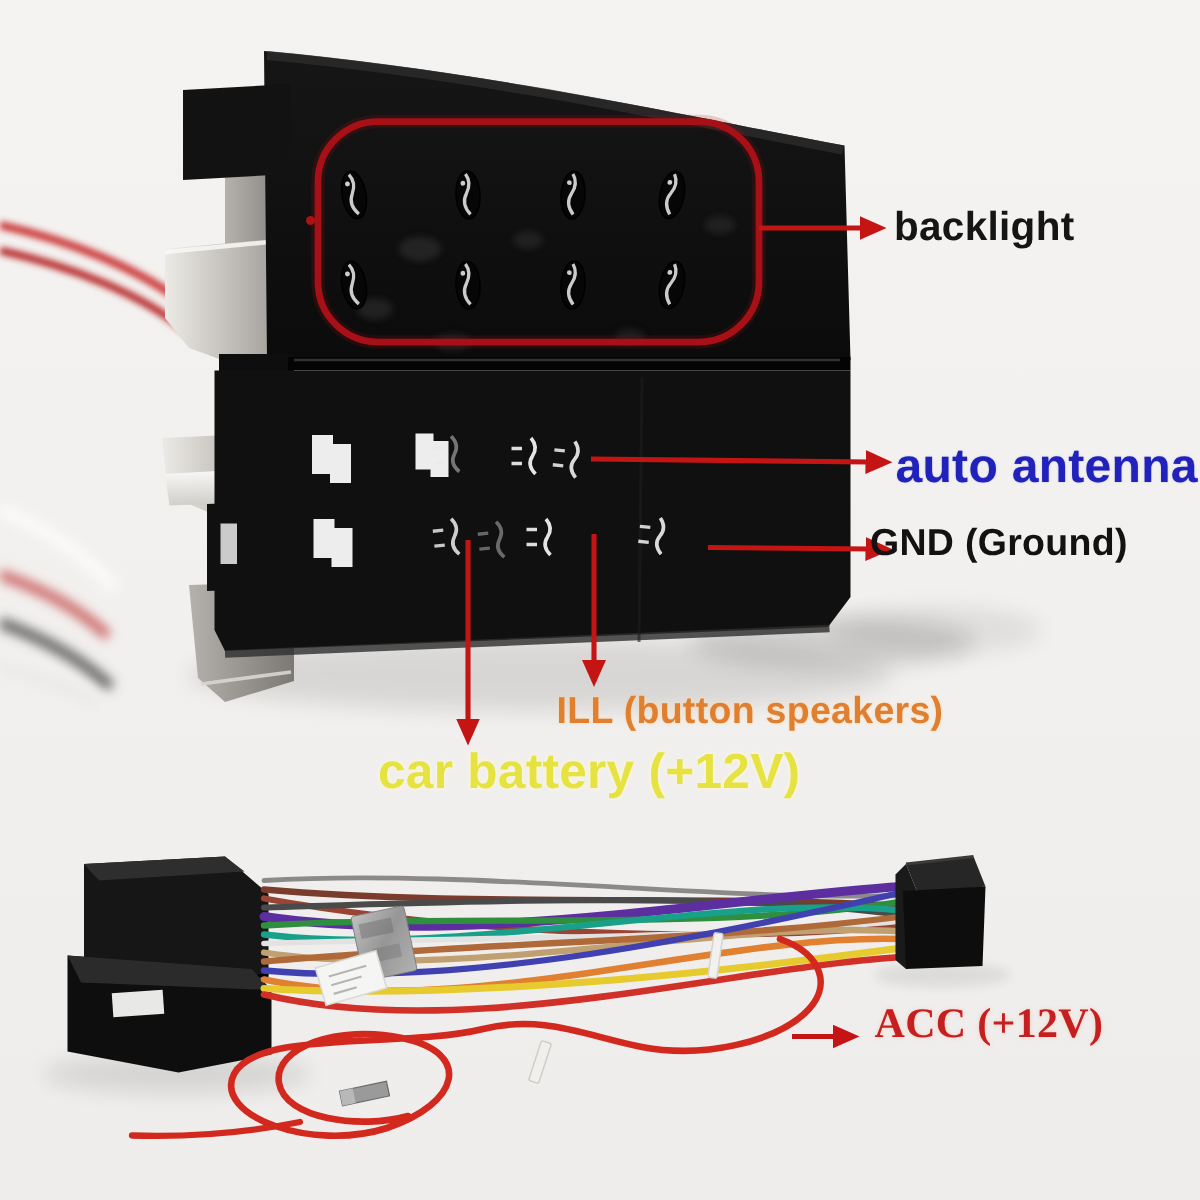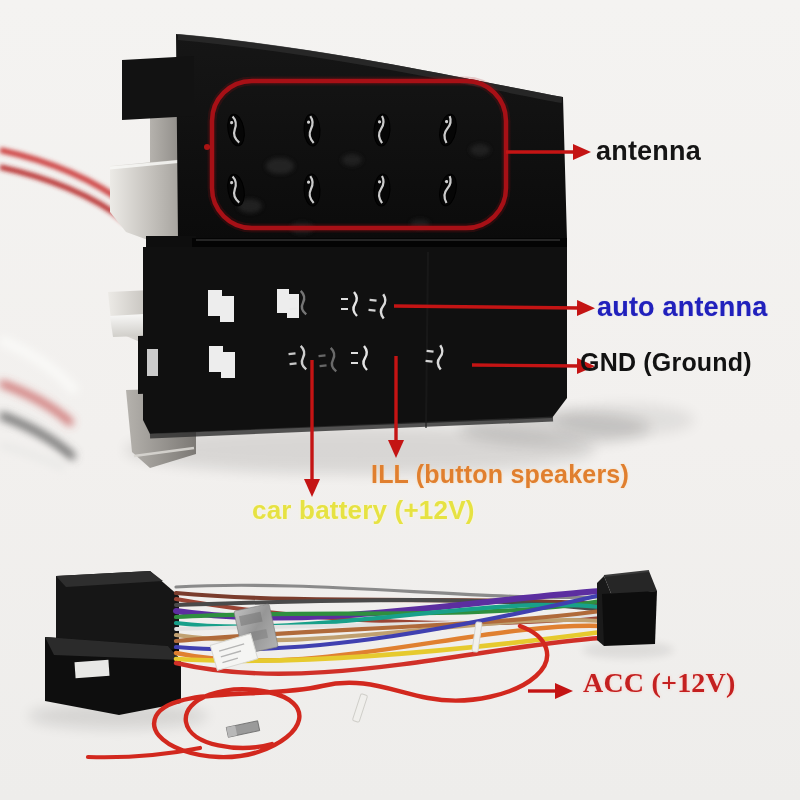--- a/index.html
+++ b/index.html
@@ -4,24 +4,24 @@
 <style>
   html,body{margin:0;padding:0;background:#e9e7e5;}
   #stage{
     position:relative;width:800px;height:800px;margin:0 auto;overflow:hidden;
     background:linear-gradient(180deg,#f4f3f1 0%,#f2f0ee 55%,#eeedeb 100%);
     font-family:"Liberation Sans",sans-serif;
   }
   #scene{position:absolute;left:0;top:0;}
   .lbl{position:absolute;font-weight:bold;white-space:nowrap;line-height:1;letter-spacing:.2px;}
   #lbl-speakers{left:596px;top:138px;font-size:27px;}
-  #lbl-auto{left:597px;top:294px;font-size:27px;text-shadow:0 0 1px rgba(70,70,210,.45);}
+  #lbl-auto{left:597px;top:294px;font-size:32px;text-shadow:0 0 1px rgba(70,70,210,.45);}
   #lbl-gnd{left:580px;top:350px;font-size:25px;text-align:center;}
   #lbl-ill{left:371px;top:462px;font-size:25px;text-shadow:0 0 2px rgba(255,214,160,.85);}
-  #lbl-battery{left:252px;top:497px;font-size:26px;text-shadow:0 0 3px rgba(255,252,208,.95);}
+  #lbl-battery{left:252px;top:497px;font-size:33px;text-shadow:0 0 3px rgba(255,252,208,.95);}
   #lbl-acc{left:583px;top:669px;font-size:28px;text-shadow:0 0 3px rgba(255,196,186,.85);font-family:Liberation Serif, serif;}
 </style>
 </head>
 <body>
 
 <div id="stage">
 
 <svg id="scene" width="800" height="800" viewBox="0 0 800 800">
   <defs>
     <linearGradient id="silverG" x1="0" y1="0" x2="1" y2="0">
@@ -270,20 +270,20 @@
   <g stroke="#c41414" stroke-width="3.4" fill="none">
     <line x1="506" y1="152" x2="576" y2="152" marker-end="url(#arrHead)" stroke="#c41414"></line>
     <line x1="394" y1="306" x2="580" y2="308" marker-end="url(#arrHead)" stroke="#c41414"></line>
     <line x1="472" y1="365" x2="580" y2="366" marker-end="url(#arrHead)" stroke="#c41414"></line>
     <line x1="312" y1="360" x2="312" y2="482" marker-end="url(#arrHead)" stroke="#c41414"></line>
     <line x1="396" y1="356" x2="396" y2="443" marker-end="url(#arrHead)" stroke="#c41414"></line>
     <line x1="528" y1="691" x2="558" y2="691" marker-end="url(#arrHead)" stroke="#c41414"></line>
   </g>
 </svg>
 
-<div class="lbl" id="lbl-speakers" style="color: rgb(21, 21, 21);">antenna</div>
+<div class="lbl" id="lbl-speakers" style="color: rgb(21, 21, 21);">backlight</div>
 <div class="lbl" id="lbl-auto" style="color: rgb(33, 33, 188);">auto antenna</div>
 <div class="lbl" id="lbl-gnd" style="color: rgb(18, 18, 18);">GND (Ground)</div>
 <div class="lbl" id="lbl-ill" style="color: rgb(224, 127, 47);">ILL (button speakers)</div>
 <div class="lbl" id="lbl-battery" style="color: rgb(230, 226, 66);">car battery (+12V)</div>
 <div class="lbl" id="lbl-acc" style="color: rgb(196, 32, 32);">ACC (+12V)</div>
 
 </div>
 
 </body></html>

